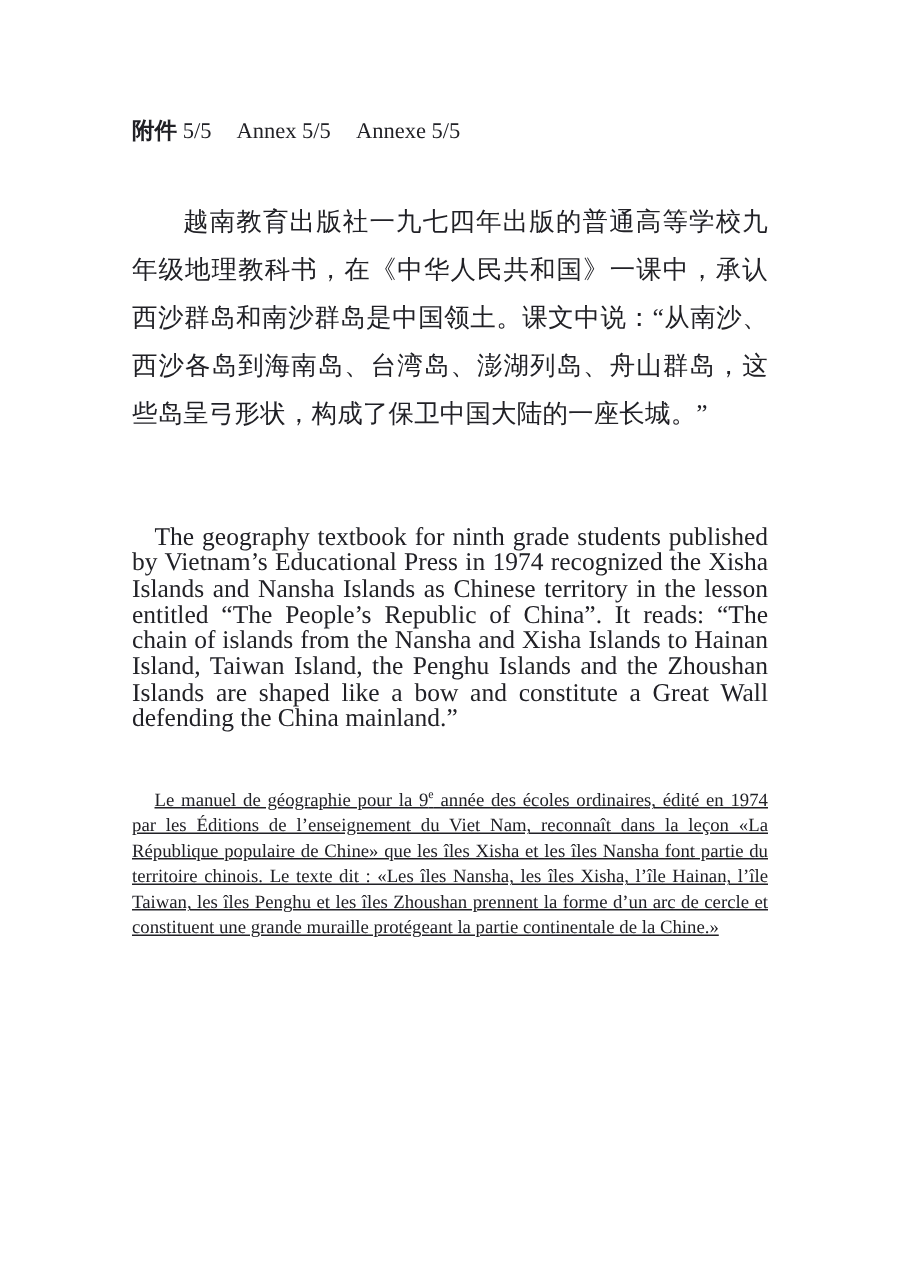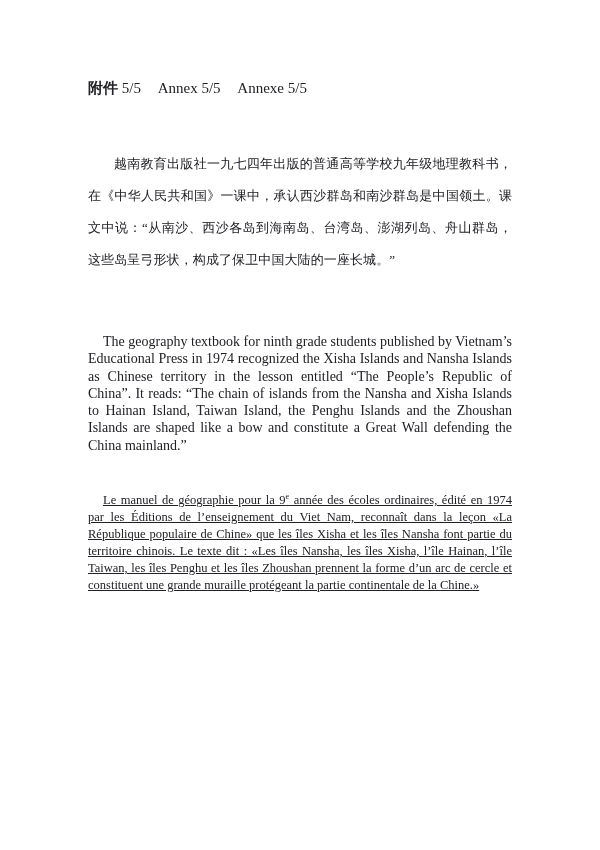--- a/index.html
+++ b/index.html
@@ -27,30 +27,30 @@
     line-height: 16px;
     white-space: nowrap;
   }
   .doc-header .cn-label {
     font-weight: bold;
   }
   .doc-header .gap {
     margin-left: 13px;
   }
   .cn-para {
-    margin-top: 52px;
-    font-size: 13px;
+    margin-top: 36px;
+    font-size: 17px;
     line-height: 32px;
     letter-spacing: 0.1px;
     text-align: justify;
     text-indent: 2em;
   }
   .en-para {
     margin-top: 57px;
-    font-size: 14px;
+    font-size: 17px;
     line-height: 17.3px;
     text-align: justify;
     text-indent: 15px;
   }
   .fr-para {
     margin-top: 38px;
     font-size: 12.5px;
     line-height: 17px;
     text-align: justify;
     text-indent: 15px;

